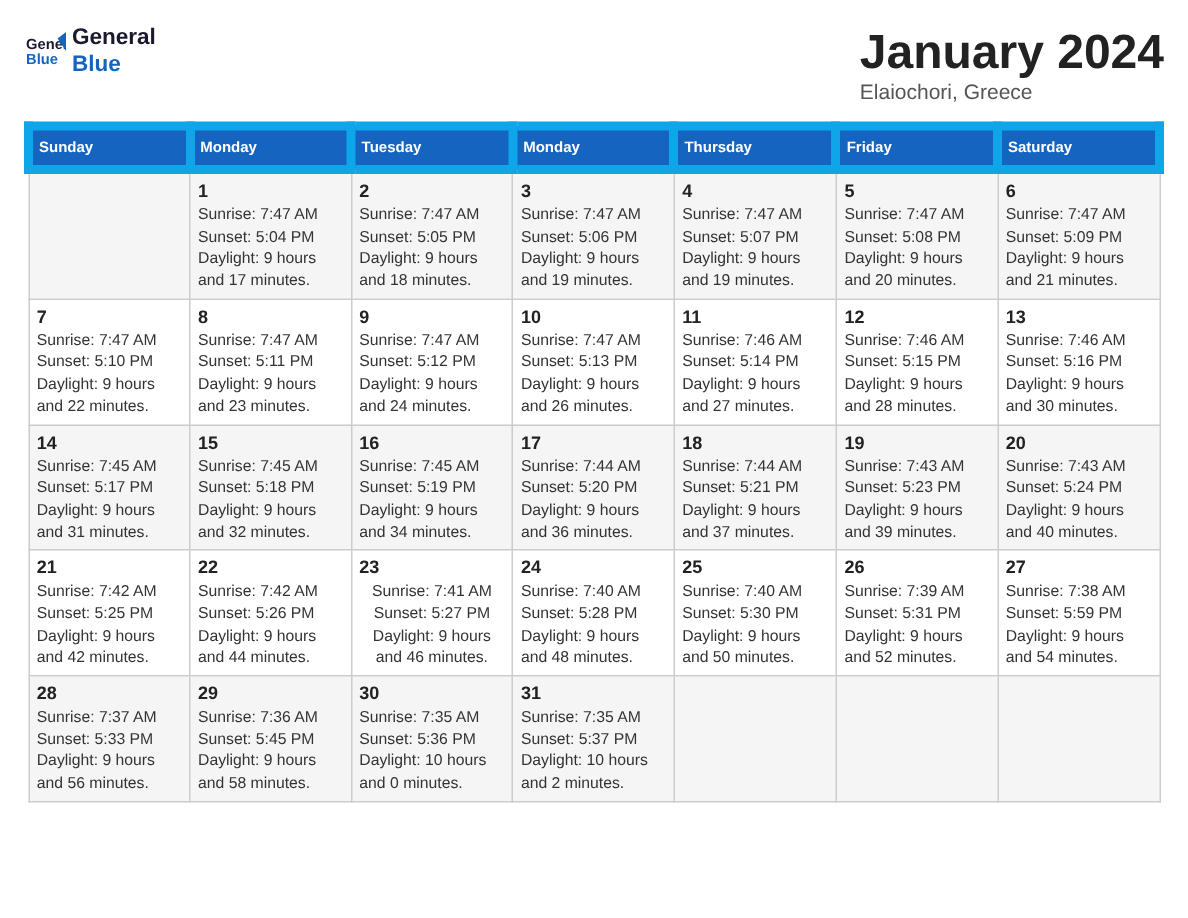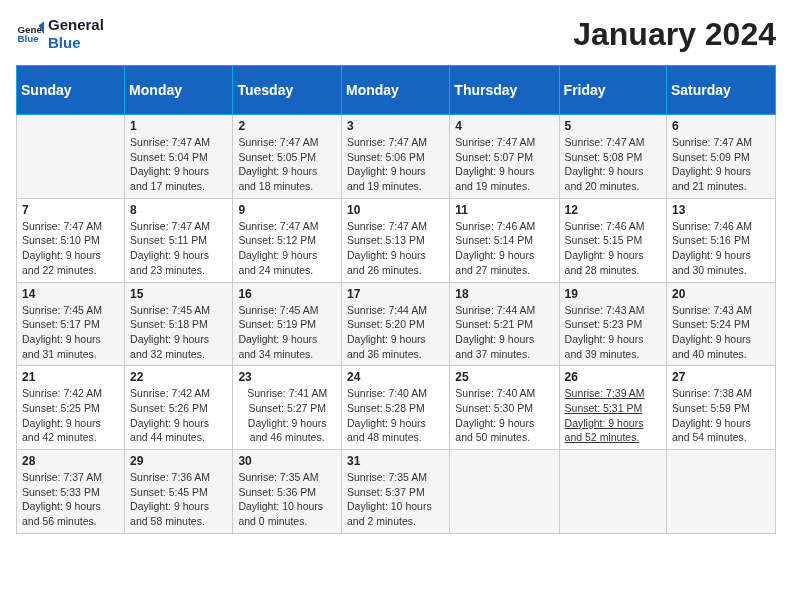--- a/index.html
+++ b/index.html
@@ -38,25 +38,25 @@
       color: #555;
     }
     .calendar {
       width: 100%;
       border-collapse: collapse;
       font-size: 11px;
     }
     .calendar thead th {
       background-color: #1565c0;
       color: #fff;
-      padding: 16px 4px;
+      padding: 6px 4px;
       text-align: left;
-      font-size: 14px;
+      font-size: 10px;
       font-weight: bold;
-      border: 1px solid #0ea5e9;
+      border: 6px solid #0ea5e9;
     }
     .calendar tbody td {
       border: 1px solid #ccc;
       vertical-align: top;
       padding: 4px 5px;
       width: 113px;
       min-height: 80px;
     }
     .calendar tbody tr:nth-child(odd) td {
       background-color: #f5f5f5;
@@ -90,20 +90,21 @@
       <text x="2" y="32" font-size="14" font-weight="bold" fill="#1565c0">Blue</text>
       <polygon points="32,8 40,2 40,20" fill="#1565c0"></polygon>
     </svg>
     <div>
       <div style="font-size:15px;font-weight:bold;color:#1a1a2e;line-height:1.2;">General</div>
       <div style="font-size:15px;font-weight:bold;color:#1565c0;line-height:1.2;">Blue</div>
     </div>
   </div>
   <div class="title-section">
     <div class="month-title">January 2024</div>
+    <div class="location">Elaiochori, Greece</div>
   </div>
 </div>
 
 <table class="calendar">
   <thead>
     <tr>
     <th>Sunday</th>
         <th>Monday</th>
         <th>Tuesday</th>
         <th>Monday</th>
@@ -291,21 +292,21 @@
         </td>
         <td>
           <span class="day-num">25</span>
           <div class="day-info" style="white-space: pre-line;">Sunrise: 7:40 AM
 Sunset: 5:30 PM
 Daylight: 9 hours
 and 50 minutes.</div>
         </td>
         <td>
           <span class="day-num">26</span>
-          <div class="day-info" style="white-space: pre-line; text-decoration: underline;">Sunrise: 7:39 AM
+          <div class="day-info" style="white-space: pre-line;">Sunrise: 7:39 AM
 Sunset: 5:31 PM
 Daylight: 9 hours
 and 52 minutes.</div>
         </td>
         <td>
           <span class="day-num">27</span>
           <div class="day-info" style="white-space: pre-line;">Sunrise: 7:38 AM
 Sunset: 5:59 PM
 Daylight: 9 hours
 and 54 minutes.</div>

